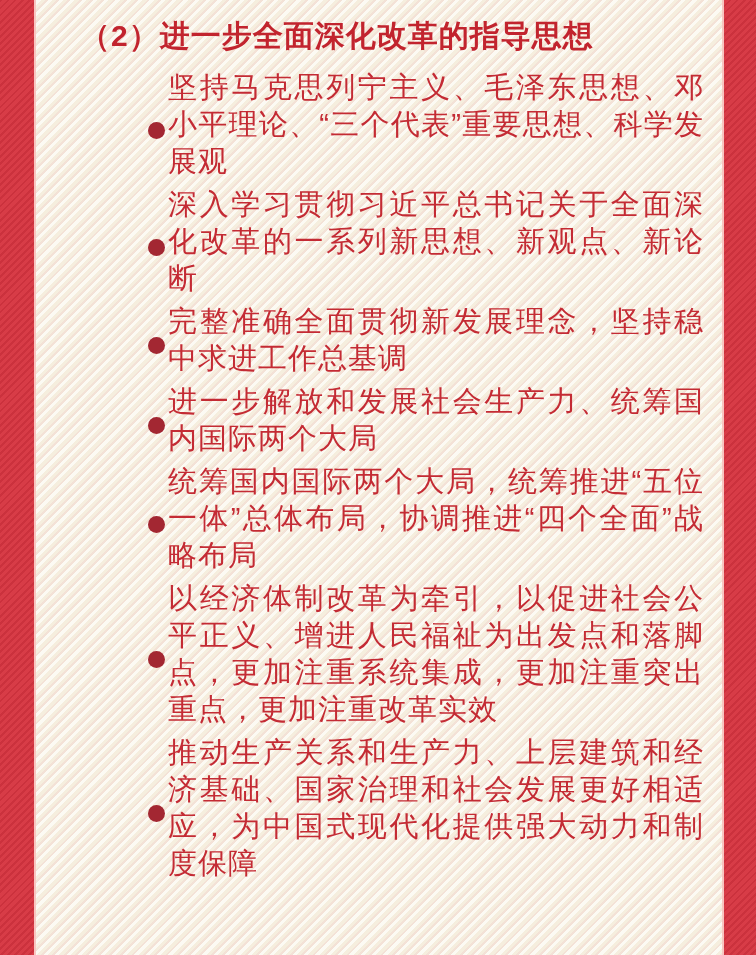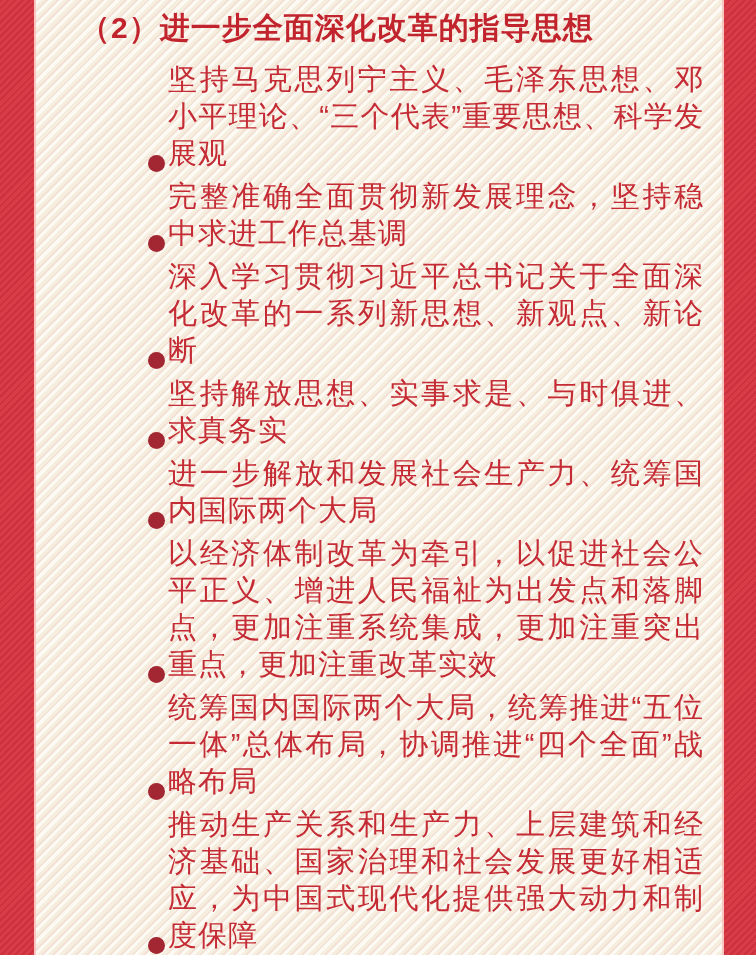--- a/index.html
+++ b/index.html
@@ -55,37 +55,37 @@
   .content {
     position: absolute;
     left: 36px;
     right: 34px;
     top: 0;
     bottom: 0;
     padding-top: 8px;
     z-index: 2;
   }
   .doc-title {
-    margin: 0 0 13px 44px;
+    margin: 8px 0 13px 44px;
     font-size: 30px;
     line-height: 40px;
     font-weight: 700;
     letter-spacing: 1px;
     color: var(--title-red, #c2242e);
     white-space: nowrap;
   }
   ul.bullet-list {
     list-style: none;
     margin: 0 0 0 112px;
     padding: 0;
     width: 560px;
   }
   ul.bullet-list li {
     display: flex;
-    align-items: flex-end;
+    align-items: center;
     margin: 0 4px 6px 0;
   }
   ul.bullet-list li:last-child {
     margin-bottom: 0;
   }
   .bullet-dot {
     flex: 0 0 20px;
     width: 17px;
     height: 17px;
     max-width: 17px;
@@ -117,46 +117,42 @@
     <ul class="bullet-list">
 
         <li>
           <span class="bullet-dot"></span>
           <span class="item-text">坚持马克思列宁主义、毛泽东思想、邓小平理论、“三个代表”重要思想、科学发展观</span>
         </li>
 
 
         <li>
           <span class="bullet-dot"></span>
-          <span class="item-text">完整准确全面贯彻新发展理念，坚持稳中求进工作总基调</span>
-        </li>
-
-        <li>
-          <span class="bullet-dot"></span>
           <span class="item-text">深入学习贯彻习近平总书记关于全面深化改革的一系列新思想、新观点、新论断</span>
         </li>
 
         <li>
           <span class="bullet-dot"></span>
-          <span class="item-text">坚持解放思想、实事求是、与时俱进、求真务实</span>
+          <span class="item-text">完整准确全面贯彻新发展理念，坚持稳中求进工作总基调</span>
         </li>
+
 
         <li>
           <span class="bullet-dot"></span>
           <span class="item-text">进一步解放和发展社会生产力、统筹国内国际两个大局</span>
         </li>
 
         <li>
           <span class="bullet-dot"></span>
-          <span class="item-text">以经济体制改革为牵引，以促进社会公平正义、增进人民福祉为出发点和落脚点，更加注重系统集成，更加注重突出重点，更加注重改革实效</span>
+          <span class="item-text">统筹国内国际两个大局，统筹推进“五位一体”总体布局，协调推进“四个全面”战略布局</span>
         </li>
 
         <li>
           <span class="bullet-dot"></span>
-          <span class="item-text">统筹国内国际两个大局，统筹推进“五位一体”总体布局，协调推进“四个全面”战略布局</span>
+          <span class="item-text">以经济体制改革为牵引，以促进社会公平正义、增进人民福祉为出发点和落脚点，更加注重系统集成，更加注重突出重点，更加注重改革实效</span>
         </li>
 
         <li>
           <span class="bullet-dot"></span>
           <span class="item-text">推动生产关系和生产力、上层建筑和经济基础、国家治理和社会发展更好相适应，为中国式现代化提供强大动力和制度保障</span>
         </li>
       </ul>
   </div>
 </div>
 

